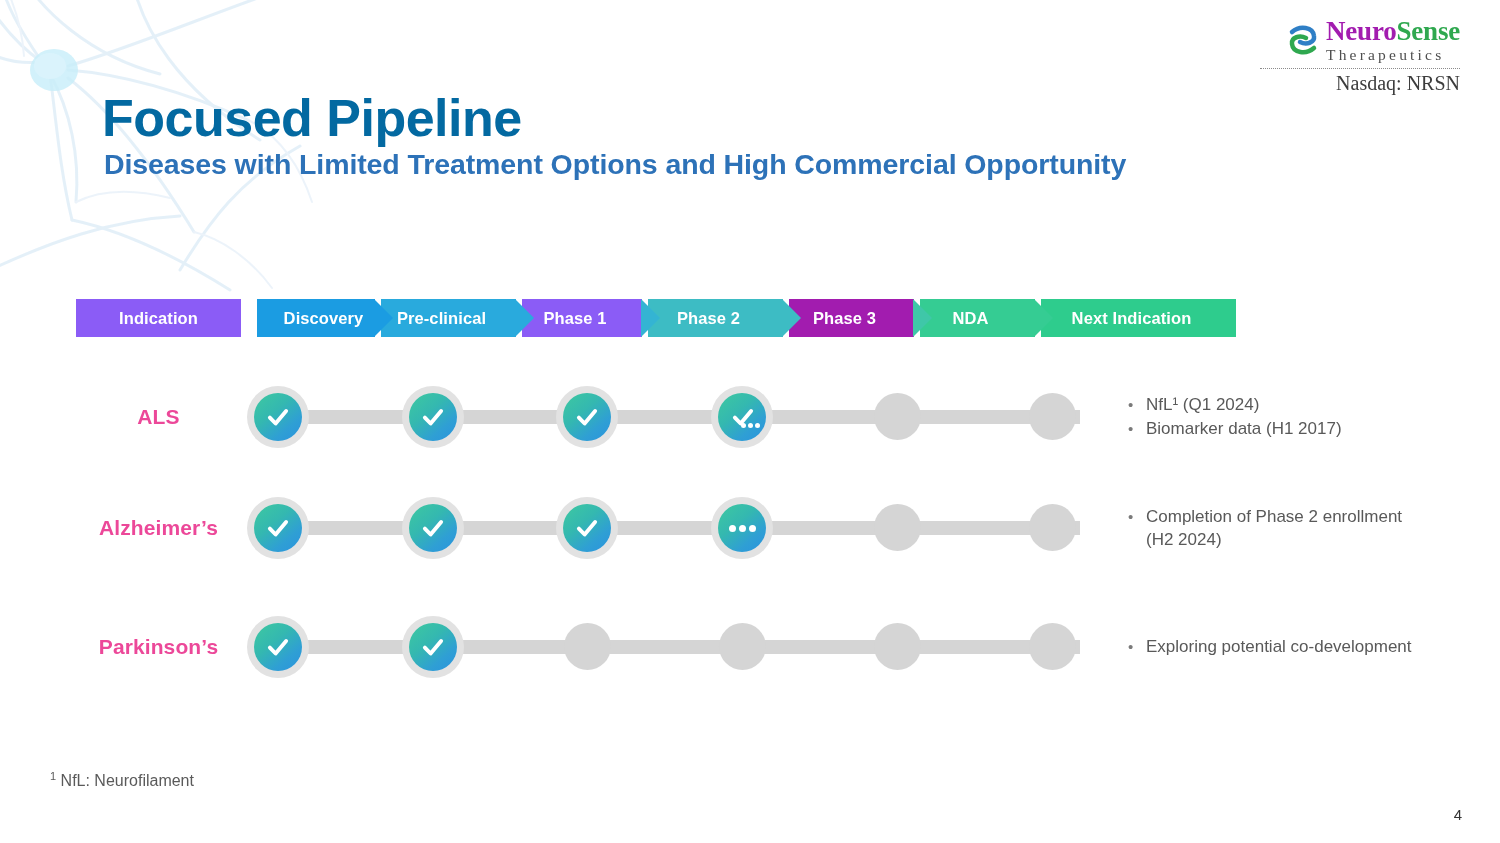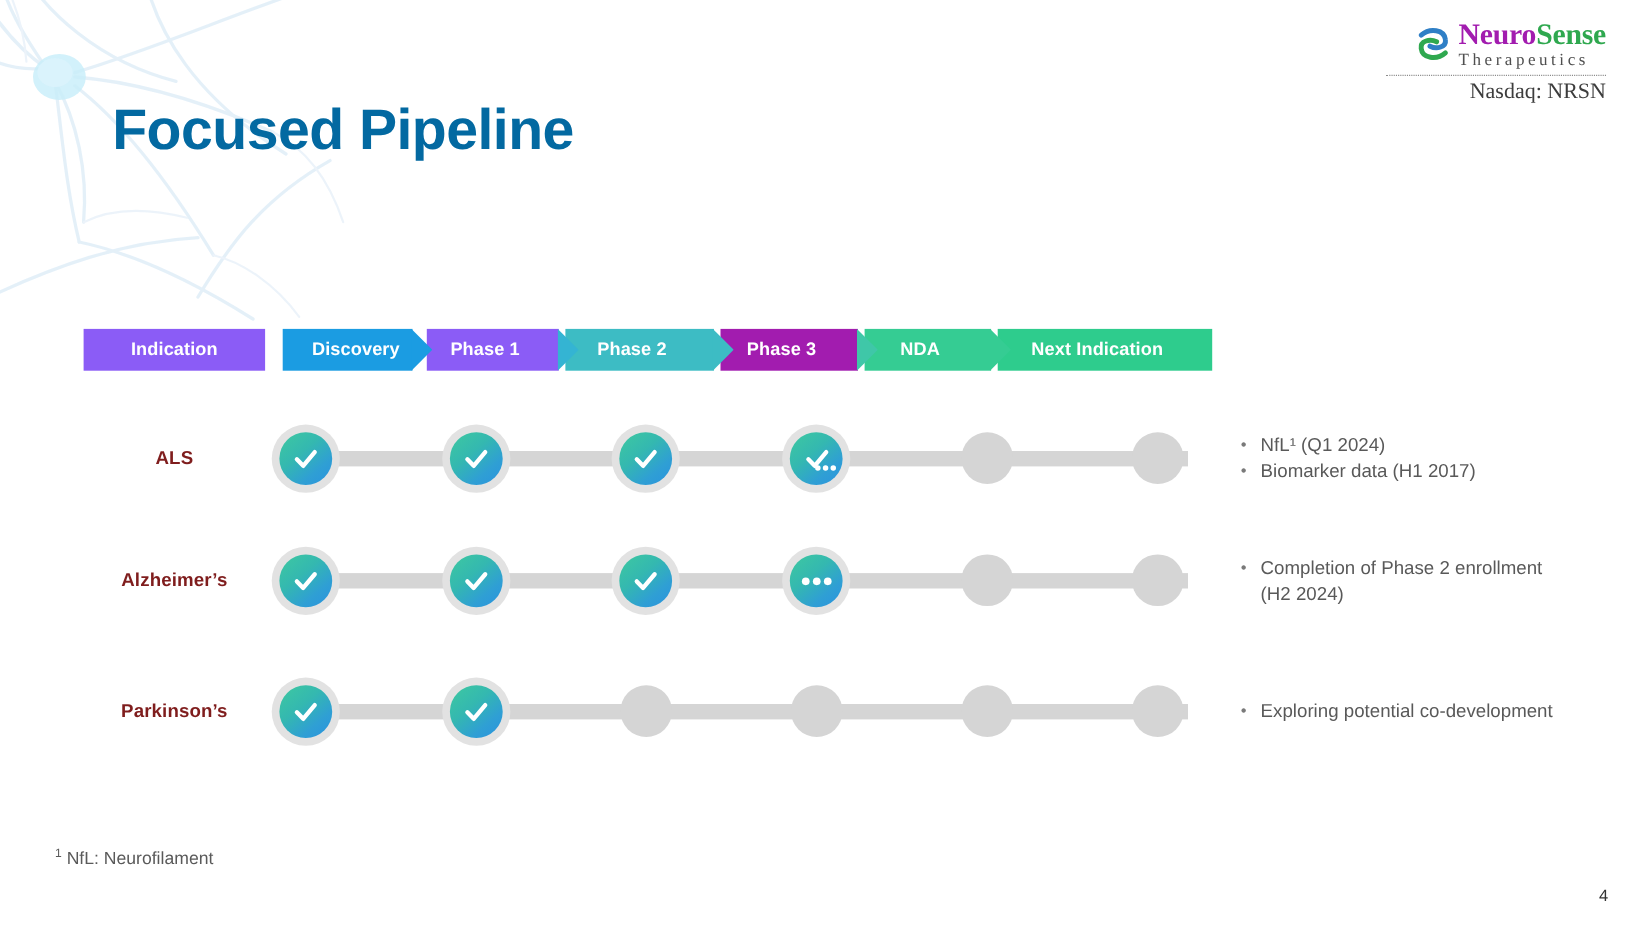--- a/index.html
+++ b/index.html
@@ -149,23 +149,23 @@
     align-items: center;
   }
   #row-0 { top: 386px; }
   #row-1 { top: 497px; }
   #row-2 { top: 616px; }
 
   .row-label {
     width: 165px;
     flex: 0 0 165px;
     text-align: center;
-    font-size: 17px;
+    font-size: 21px;
     font-weight: bold;
-    color: #7f1d1d;
+    color: #ec4899;
     letter-spacing: .1px;
   }
 
   .track {
     position: relative;
     flex: 0 0 845px;
     width: 845px;
     height: 62px;
     margin-left: 16px;
   }
@@ -309,27 +309,31 @@
           <span class="logo-neuro">Neuro</span><span class="logo-sense">Sense</span>
         </div>
         <div class="logo-sub">Therapeutics</div>
       </div>
     </div>
     <div id="logo-rule"></div>
     <div id="logo-ticker">Nasdaq: NRSN</div>
   </div>
 
   <div id="page-title">Focused Pipeline</div>
+  <div id="page-subtitle">Diseases with Limited Treatment Options and High Commercial Opportunity</div>
 
   <div id="phase-bar">
       <div class="phase-cell indication" style="background: #8b5cf6;">Indication</div>
       <div class="phase-cell chev" style="background: rgb(27, 156, 226); width: 118px; flex: 0 0 118px; padding-left: 29px;">Discovery<svg class="chev-notch" viewBox="0 0 19 38" preserveAspectRatio="none">
           <path d="M0 0 L19 19 L0 38 Z" fill="#1b9ce2"></path>
         </svg></div>
       <div class="chev-gap"></div>
+      <div class="phase-cell chev" style="background: rgb(41, 170, 221); width: 135px; flex: 0 0 135px;">Pre-clinical<svg class="chev-notch" viewBox="0 0 19 38" preserveAspectRatio="none">
+          <path d="M0 0 L19 19 L0 38 Z" fill="#29aadd"></path>
+        </svg></div>
       <div class="chev-gap"></div>
       <div class="phase-cell chev" style="background: #8b5cf6; width: 120px; flex: 0 0 120px;">Phase 1<svg class="chev-notch" viewBox="0 0 19 38" preserveAspectRatio="none">
           <path d="M0 0 L19 19 L0 38 Z" fill="#34b4d3"></path>
         </svg></div>
       <div class="chev-gap"></div>
       <div class="phase-cell chev" style="background: rgb(61, 188, 196); width: 135px; flex: 0 0 135px;">Phase 2<svg class="chev-notch" viewBox="0 0 19 38" preserveAspectRatio="none">
           <path d="M0 0 L19 19 L0 38 Z" fill="#3dbcc4"></path>
         </svg></div>
       <div class="chev-gap"></div>
       <div class="phase-cell chev" style="background: #a21caf; width: 125px; flex: 0 0 125px;">Phase 3<svg class="chev-notch" viewBox="0 0 19 38" preserveAspectRatio="none">

